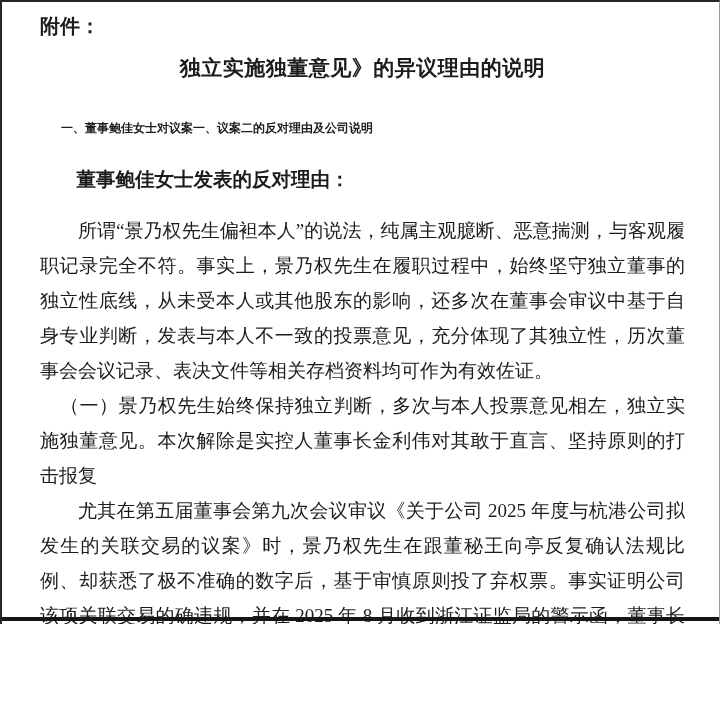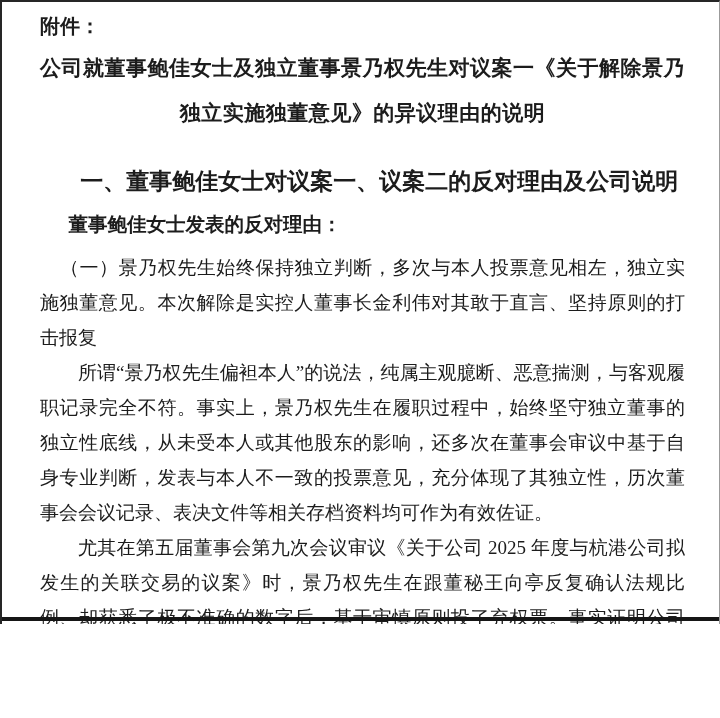--- a/index.html
+++ b/index.html
@@ -43,30 +43,30 @@
     letter-spacing: 0.5px;
     margin: 0;
   }
   .doc-title .t-line {
     line-height: 45px;
     text-align: center;
     white-space: nowrap;
   }
   .section-heading {
     font-weight: bold;
-    font-size: 23px;
+    font-size: 12px;
     line-height: 35px;
-    margin: 28px 0 0 0;
+    margin: 20px 0 0 0;
     text-indent: 1.75em;
   }
   .sub-heading {
     font-weight: bold;
     font-size: 19.5px;
     line-height: 35px;
-    margin: 8px;
+    margin: 16px;
     text-indent: 1.05em;
   }
   p.body-para {
     font-size: 19px;
     line-height: 35px;
     margin: 0;
     text-align: justify;
     letter-spacing: 0px;
   }
   .indent-1 { text-indent: 1.05em; }
@@ -74,30 +74,29 @@
 </style>
 </head>
 <body>
 
 <div class="page">
   <div class="content">
 
     <p class="attachment">附件：</p>
 
     <div class="doc-title">
-      <div class="t-line">公司就董事鲍佳女士及独立董事景乃权先生对议案一《关于解除景乃</div>
       <div class="t-line">独立实施独董意见》的异议理由的说明</div>
     </div>
 
     <p class="section-heading">一、董事鲍佳女士对议案一、议案二的反对理由及公司说明</p>
 
     <p class="sub-heading">董事鲍佳女士发表的反对理由：</p>
 
+    <p class="body-para indent-2">所谓“景乃权先生偏袒本人”的说法，纯属主观臆断、恶意揣测，与客观履职记录完全不符。事实上，景乃权先生在履职过程中，始终坚守独立董事的独立性底线，从未受本人或其他股东的影响，还多次在董事会审议中基于自身专业判断，发表与本人不一致的投票意见，充分体现了其独立性，历次董事会会议记录、表决文件等相关存档资料均可作为有效佐证。</p>
+
     <p class="body-para indent-1">（一）景乃权先生始终保持独立判断，多次与本人投票意见相左，独立实施独董意见。本次解除是实控人董事长金利伟对其敢于直言、坚持原则的打击报复</p>
-
-    <p class="body-para indent-2">所谓“景乃权先生偏袒本人”的说法，纯属主观臆断、恶意揣测，与客观履职记录完全不符。事实上，景乃权先生在履职过程中，始终坚守独立董事的独立性底线，从未受本人或其他股东的影响，还多次在董事会审议中基于自身专业判断，发表与本人不一致的投票意见，充分体现了其独立性，历次董事会会议记录、表决文件等相关存档资料均可作为有效佐证。</p>
 
     <p class="body-para indent-2">尤其在第五届董事会第九次会议审议《关于公司 2025 年度与杭港公司拟发生的关联交易的议案》时，景乃权先生在跟董秘王向亭反复确认法规比例、却获悉了极不准确的数字后，基于审慎原则投了弃权票。事实证明公司该项关联交易的确违规，并在 2025 年 8 月收到浙江证监局的警示函，董事长金利伟和财务总监李超楠都被监管约谈。</p>
 
   </div>
 
   <div class="bottom-rule"></div>
 </div>
 
 </body></html>

